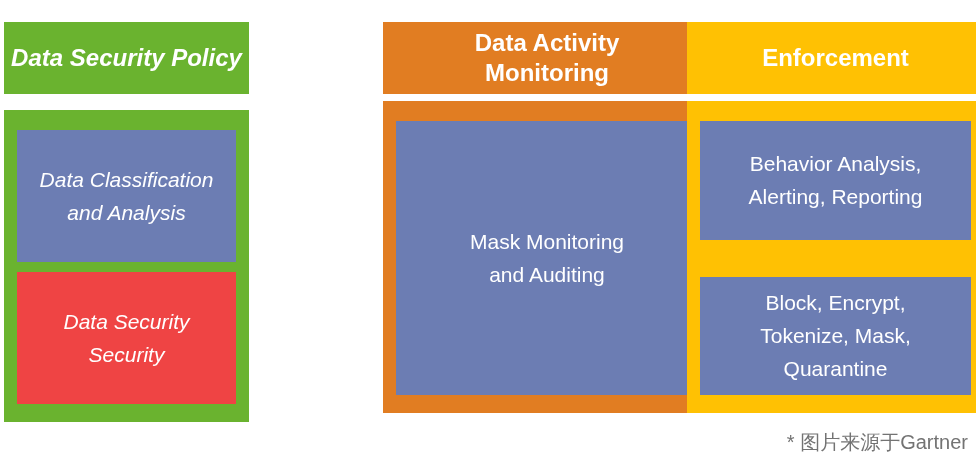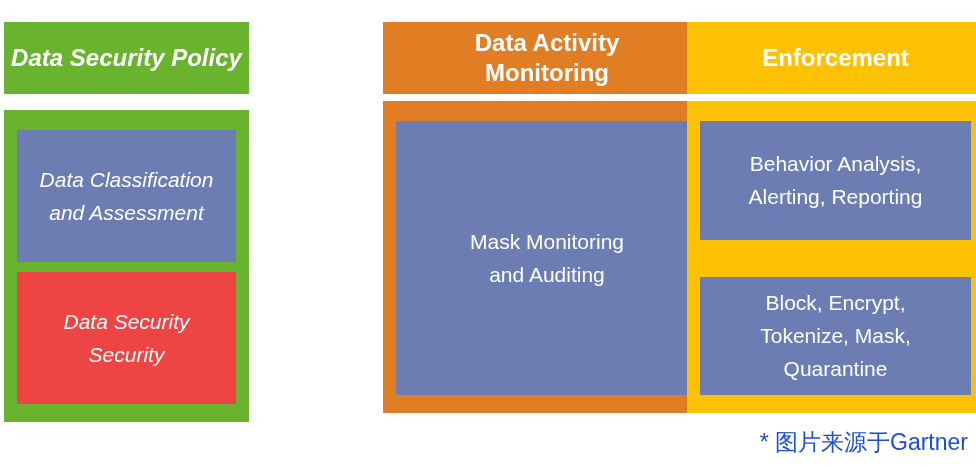--- a/index.html
+++ b/index.html
@@ -52,41 +52,41 @@
     font-size: 21px;
     line-height: 33px;
     text-align: center;
     font-weight: 400;
   }
   .line { display: block; }
   .footnote {
     position: absolute;
     top: 432px;
     right: 8px;
-    font-size: 23px;
+    font-size: 20px;
     line-height: 20px;
-    color: #1d4ed8;
+    color: #737373;
   }
 </style>
 </head>
 <body>
 
 <div class="canvas">
 
   <div class="column" id="col-0">
     <div class="col-header" style="background-color: rgb(106, 179, 47);">
       <div class="col-title">
         <span class="line">Data Security Policy</span>
       </div>
     </div>
     <div class="col-body" style="background-color: rgb(106, 179, 47); margin-top: 16px;">
       <div class="item-box" style="background-color: rgb(108, 125, 179);">
         <div class="item-text">
           <span class="line">Data Classification</span>
-          <span class="line">and Assessment</span>
+          <span class="line">and Analysis</span>
         </div>
       </div>
       <div class="item-box" style="background-color: #ef4444;">
         <div class="item-text">
           <span class="line">Data Security</span>
           <span class="line">Security</span>
         </div>
       </div>
     </div>
   </div>

